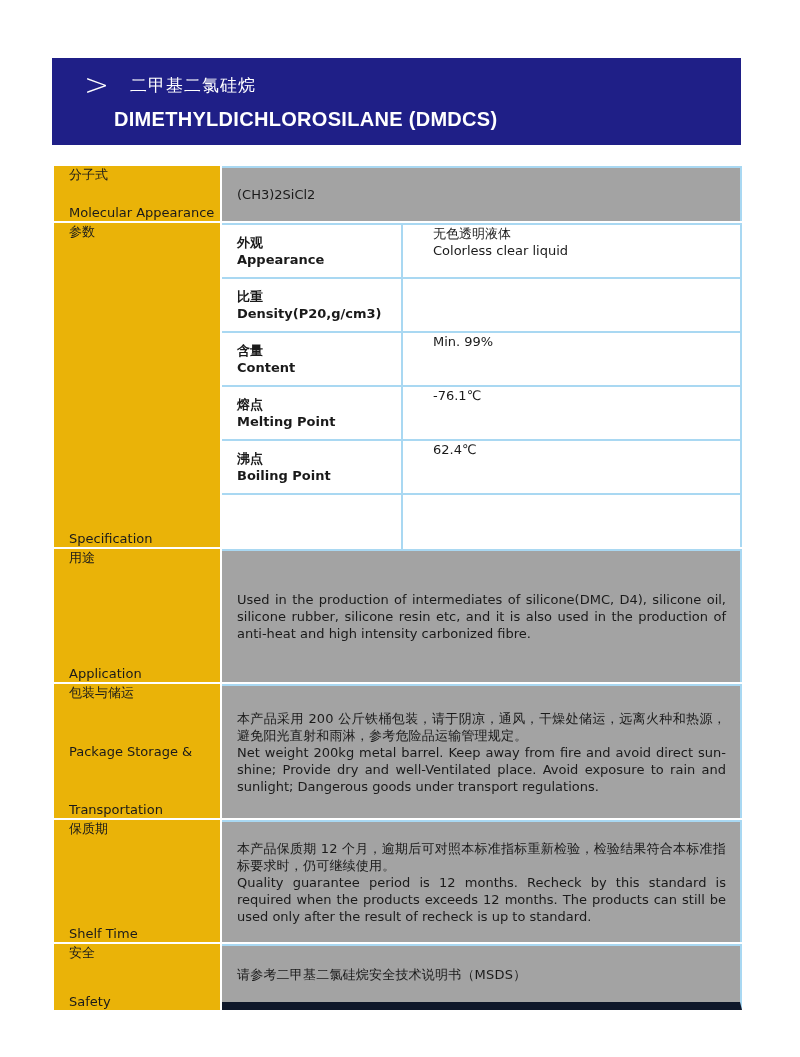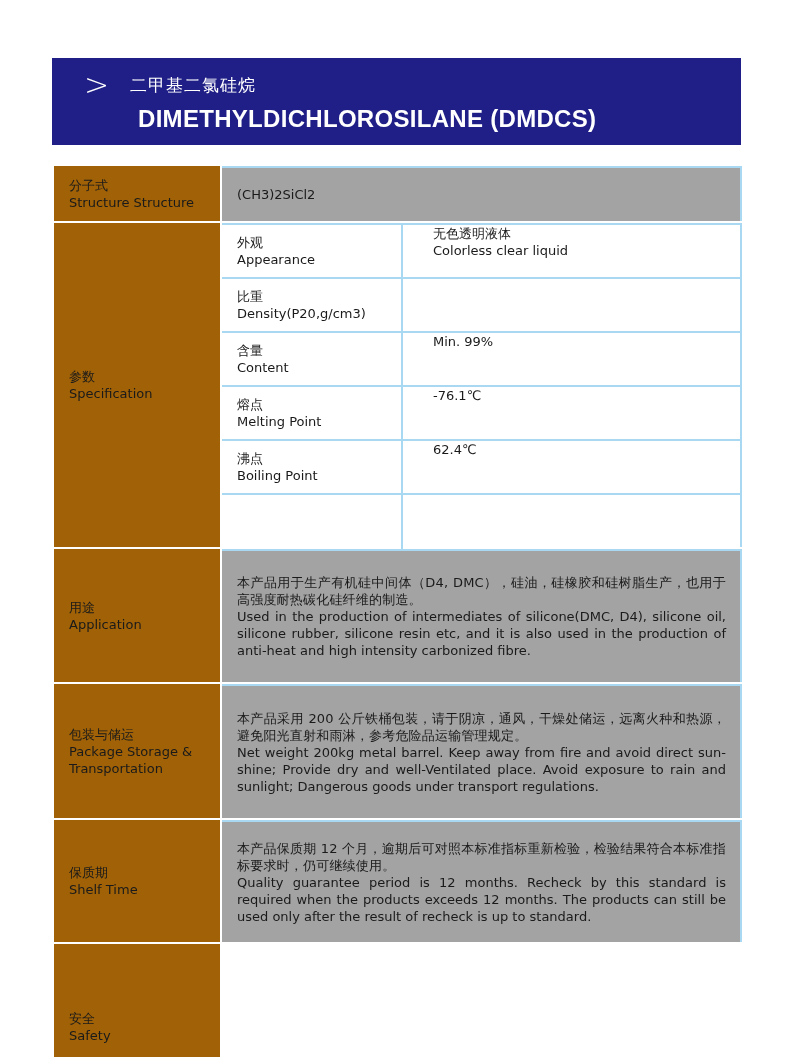--- a/index.html
+++ b/index.html
@@ -36,49 +36,49 @@
     .header .cn-title {
       position: absolute;
       left: 78px;
       top: 10px;
       font-size: 17px;
       line-height: 34px;
       letter-spacing: 1px;
     }
     .header .en-title {
       position: absolute;
-      left: 86px;
+      left: 62px;
       top: 47px;
-      font-size: 24px;
+      font-size: 20px;
       line-height: 28px;
       font-weight: bold;
       font-family: "Liberation Sans", sans-serif;
       letter-spacing: 0.3px;
     }
 
     .table {
       position: absolute;
       left: 54px;
       top: 166px;
       width: 688px;
     }
     .row {
       display: flex;
       position: relative;
       border-bottom: 2px solid #ffffff;
     }
     .label {
       width: 166px;
       flex: 0 0 166px;
-      background: #a16207;
+      background: #eab308;
       box-sizing: border-box;
       padding-left: 15px;
       display: flex;
       flex-direction: column;
-      justify-content: center;
+      justify-content: space-between;
       font-size: 13px;
       line-height: 17px;
     }
     .content {
       flex: 1;
       border-right: 2px solid #a9d8f2;
       border-top: 2px solid #a9d8f2;
       margin-left: 2px;
       box-sizing: border-box;
       padding-left: 15px;
@@ -113,20 +113,21 @@
       width: 181px;
       flex: 0 0 181px;
       border-right: 2px solid #a9d8f2;
       box-sizing: border-box;
       padding-left: 15px;
       display: flex;
       flex-direction: column;
       justify-content: center;
       font-size: 13px;
       line-height: 17px;
+      font-weight: bold;
     }
     .spec-value {
       flex: 1;
       box-sizing: border-box;
       padding-left: 30px;
       display: flex;
       flex-direction: column;
       justify-content: flex-start;
       font-size: 13px;
       line-height: 17px;
@@ -147,21 +148,21 @@
   <span class="arrow">&gt;</span>
   <span class="cn-title">二甲基二氯硅烷</span>
   <span class="en-title">DIMETHYLDICHLOROSILANE (DMDCS)</span>
 </div>
 
 <div class="table">
 
   <div class="row" style="height:55px;">
     <div class="label">
       <span>分子式</span>
-      <span>Structure Structure</span>
+      <span>Molecular Appearance</span>
     </div>
     <div class="content">
       <span>(CH3)2SiCl2</span>
     </div>
   </div>
 
   <div class="row" style="height:324px;">
     <div class="label">
       <span>参数</span>
       <span>Specification</span>
@@ -218,21 +219,20 @@
       </div>
     </div>
   </div>
 
   <div class="row" style="height:133px;">
     <div class="label">
       <span>用途</span>
       <span>Application</span>
     </div>
     <div class="content">
-      <div class="para cn">本产品用于生产有机硅中间体（D4, DMC），硅油，硅橡胶和硅树脂生产，也用于高强度耐热碳化硅纤维的制造。</div>
       <div class="para">Used in the production of intermediates of silicone(DMC, D4), silicone oil, silicone rubber, silicone resin etc, and it is also used in the production of anti-heat and high intensity carbonized fibre.</div>
     </div>
   </div>
 
   <div class="row" style="height:134px;">
     <div class="label">
       <span>包装与储运</span>
       <span>Package Storage &amp;</span>
       <span>Transportation</span>
     </div>
@@ -246,21 +246,21 @@
     <div class="label">
       <span>保质期</span>
       <span>Shelf Time</span>
     </div>
     <div class="content">
       <div class="para cn">本产品保质期 12 个月，逾期后可对照本标准指标重新检验，检验结果符合本标准指标要求时，仍可继续使用。</div>
       <div class="para">Quality guarantee period is 12 months. Recheck by this standard is required when the products exceeds 12 months. The products can still be used only after the result of recheck is up to standard.</div>
     </div>
   </div>
 
-  <div class="row last" style="height:66px;flex-direction:column;">
+  <div class="row last" style="height:66px;">
     <div class="label">
       <span>安全</span>
       <span>Safety</span>
     </div>
     <div class="content">
       <div class="para cn">请参考二甲基二氯硅烷安全技术说明书（MSDS）</div>
     </div>
   </div>
 
 </div>

